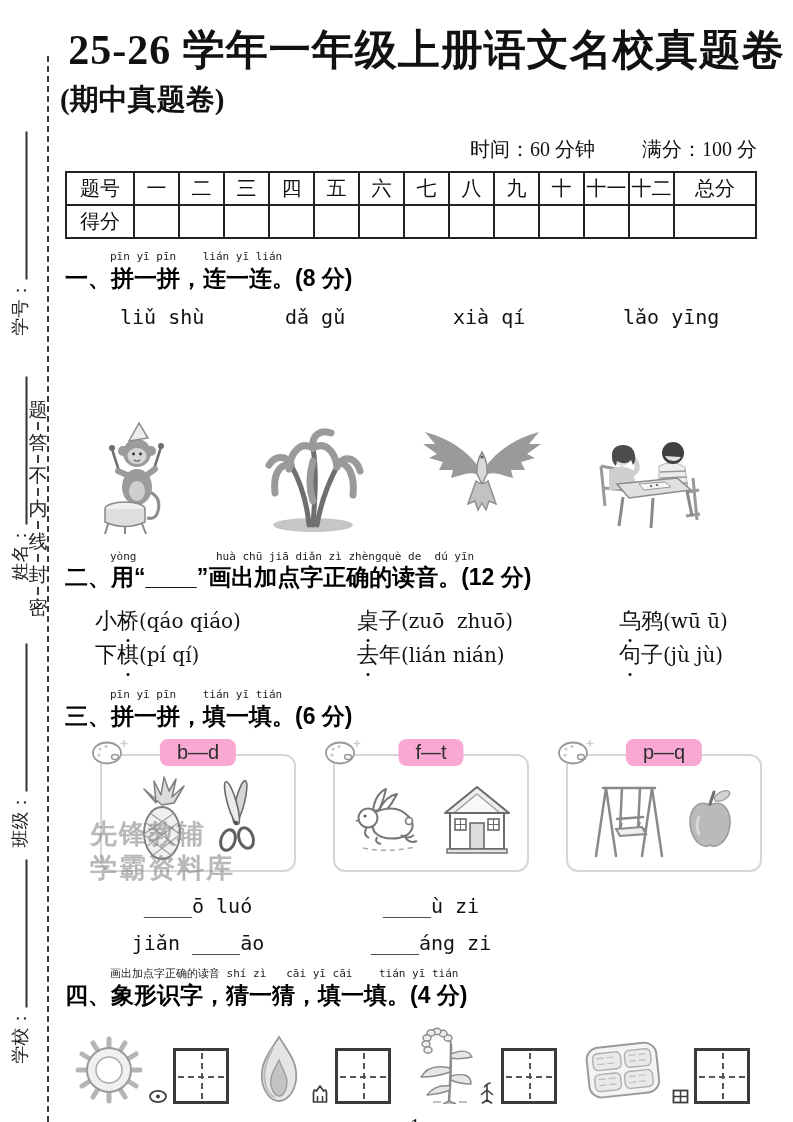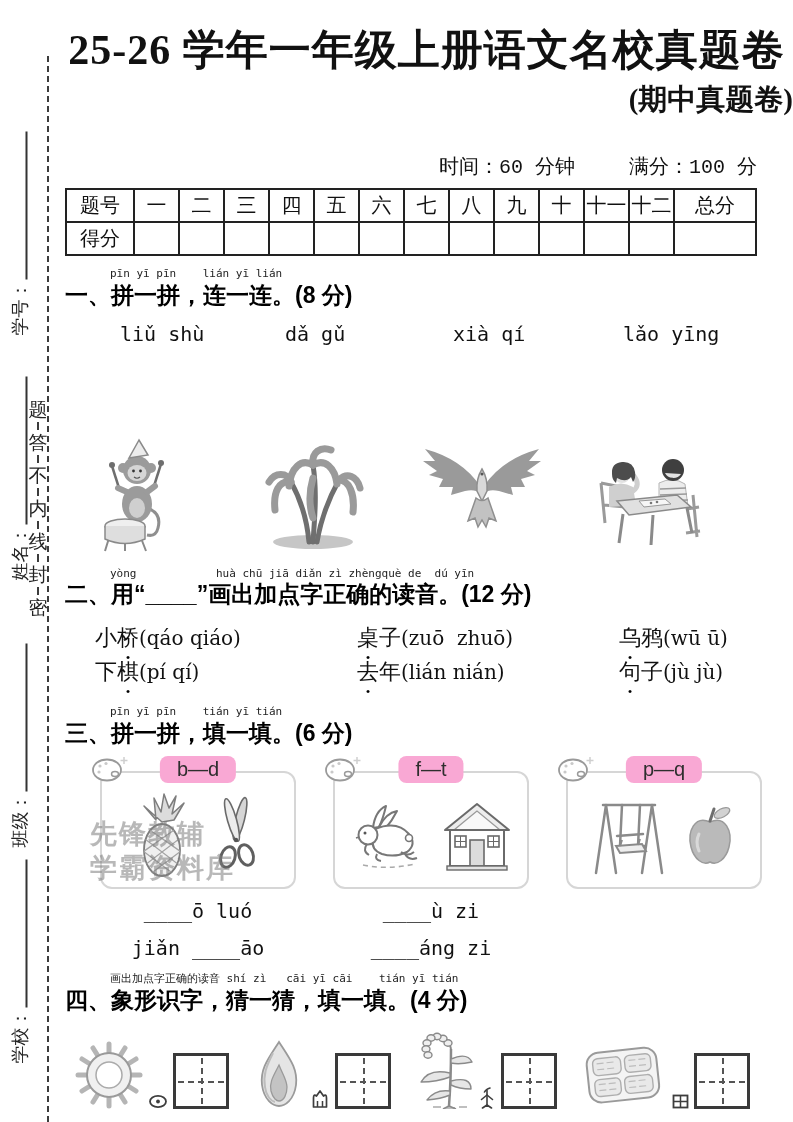--- a/index.html
+++ b/index.html
@@ -8,22 +8,22 @@
   
   .seal-line{position:absolute;left:47px;top:56px;bottom:0;width:0;border-left:2px dashed #3c3c3c;}
   .seal-col{position:absolute;left:28px;top:400px;width:20px;display:flex;flex-direction:column;align-items:center;z-index:2;}
   .seal-col .sc{font-size:19px;line-height:1;color:#222;}
   .seal-col .sep{width:2px;height:8px;background:#3c3c3c;margin:3px 0;}
   .side-field{position:absolute;left:-98px;width:235px;height:24px;transform:rotate(-90deg);
               display:flex;align-items:flex-end;font-size:18px;white-space:nowrap;color:#222;}
   .side-field .ln{display:inline-block;width:148px;height:1px;border-bottom:2px solid #333;margin:0 0 4px 2px;}
   
   .title{margin:26px 0 0 60px;text-align:center;font-size:42px;font-weight:700;letter-spacing:1px;line-height:1.15;}
-  .subtitle{margin:6px 0 0 60px;text-align:right;font-size:29px;font-weight:700;}
-  .meta{margin:33px 36px 4px 0;text-align:right;font-size:20px;font-family:Liberation Mono, monospace;}
+  .subtitle{margin:6px 0 0 60px;text-align:left;font-size:29px;font-weight:700;}
+  .meta{margin:16px 36px 4px 0;text-align:right;font-size:20px;}
   .meta .m2{margin-left:42px;}
   
   table.score{margin:8px 0 0 65px;border-collapse:collapse;table-layout:fixed;width:692px;}
   table.score td{border:2px solid #222;height:31px;text-align:center;font-size:20px;padding:0;}
   
   .content{margin-left:65px;width:700px;}
   .sec-pinyin{font-family:"DejaVu Sans Mono",monospace;font-size:11px;color:#222;margin-left:45px;
               white-space:pre;line-height:1.15;}
   .sec-title{font-family:"Liberation Sans","DejaVu Sans",sans-serif;font-weight:700;font-size:23px;line-height:1.25;color:#000;}
   .sec1-head{margin-top:12px;} .sec2-head{margin-top:16px;} .sec3-head{margin-top:20px;} .sec4-head{margin-top:6px;}
@@ -42,21 +42,21 @@
                             font-size:13px;color:#000;}
   .s2item .opts{font-size:20px;font-family:"DejaVu Serif",serif;}
   
   .s3row{display:flex;margin:24px 0 0 35px;gap:37px;}
   .group{position:relative;width:196px;}
   .gbox{border:2px solid #d6d6d6;border-radius:12px;height:118px;box-sizing:border-box;
         display:flex;align-items:center;justify-content:center;gap:12px;padding-top:12px;background:#fff;}
   .chip{position:absolute;top:-15px;left:50%;transform:translateX(-50%);background:#f9a8d4;border-radius:8px;
         padding:2px 17px;font-family:"Liberation Sans","DejaVu Sans",sans-serif;font-size:20px;color:#2e2e2e;z-index:2;white-space:nowrap;}
   .palette{position:absolute;top:-18px;left:-10px;z-index:2;}
-  .blanks{margin-top:4px;text-align:center;font-family:"DejaVu Sans Mono",monospace;font-size:20px;line-height:1.85;}
+  .blanks{margin-top:16px;text-align:center;font-family:"DejaVu Sans Mono",monospace;font-size:20px;line-height:1.85;}
   
   .s4row{display:flex;align-items:flex-end;margin:14px 0 0 10px;gap:24px;}
   .s4item{display:flex;align-items:flex-end;gap:5px;}
   .tzg{width:50px;height:50px;border:3px solid #3a3a3a;position:relative;background:#fff;flex:none;}
   .tzg::before{content:"";position:absolute;top:50%;left:2px;right:2px;border-top:2px dashed #555;}
   .tzg::after{content:"";position:absolute;left:50%;top:2px;bottom:2px;border-left:2px dashed #555;}
   .pageno{text-align:center;font-size:21px;margin-top:10px;}
   
   .watermark{position:absolute;left:90px;top:818px;z-index:3;font-family:"Liberation Sans","DejaVu Sans",sans-serif;
              font-weight:700;font-size:27px;line-height:1.25;letter-spacing:2px;color:rgba(125,125,125,0.55);pointer-events:none;}

